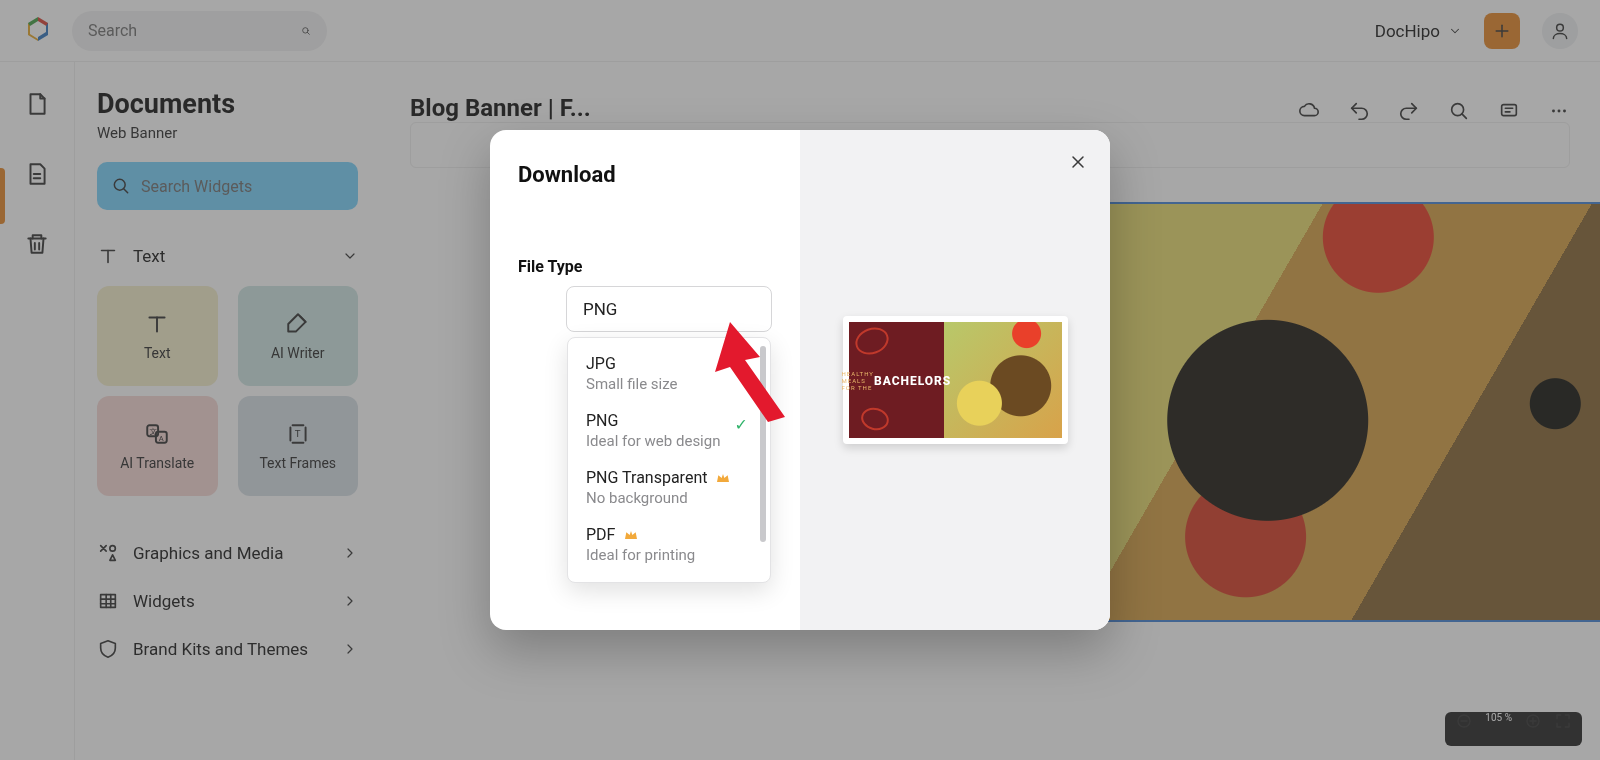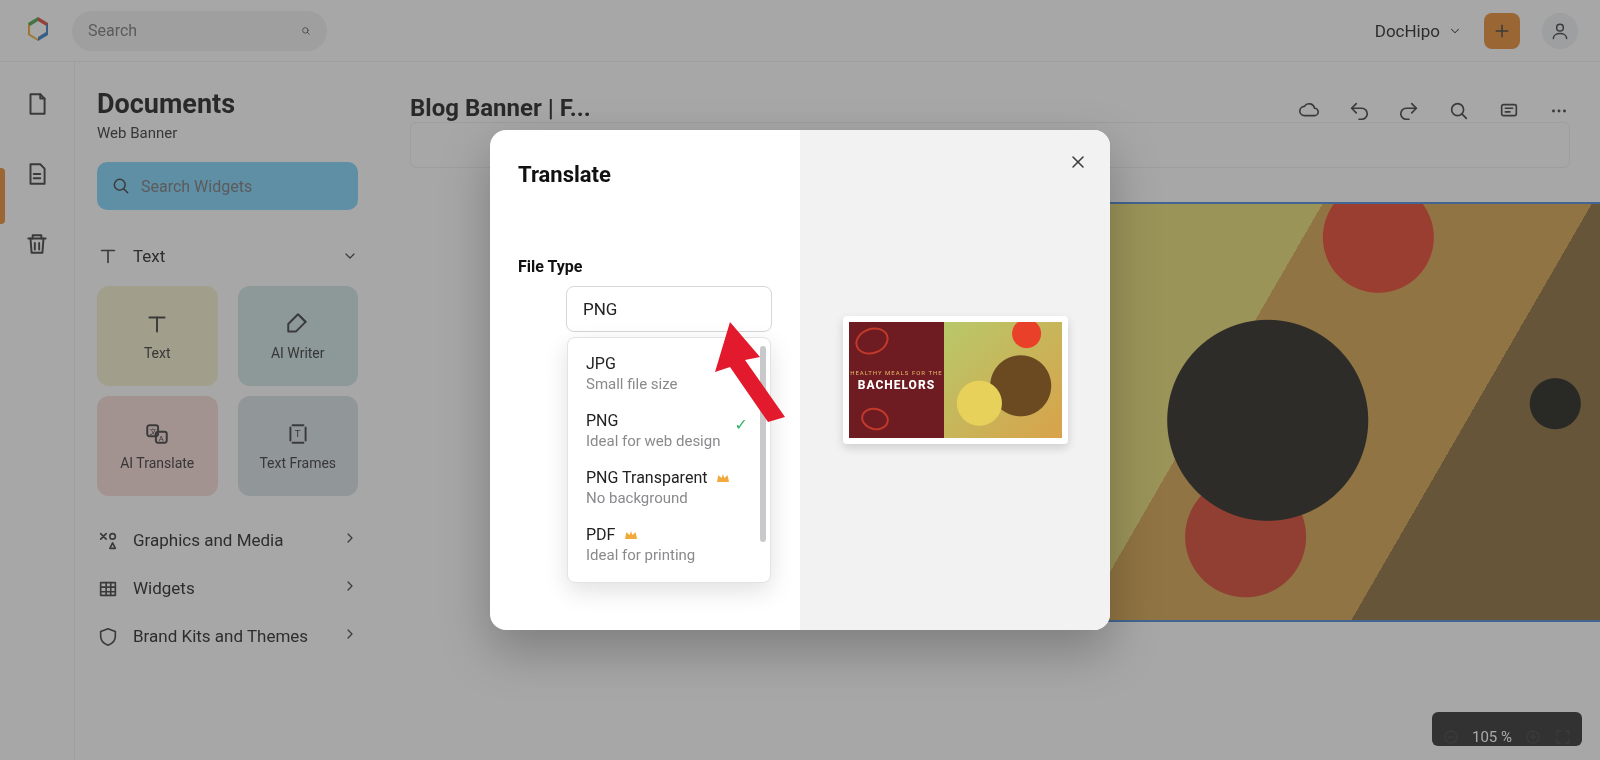--- a/index.html
+++ b/index.html
@@ -34,21 +34,21 @@
   .widget-search input { flex:1; border:none; background:transparent; font-size:16px; outline:none; color:#666; }
   .accordion { margin-top:22px; }
   .acc-row { height:48px; display:flex; align-items:center; gap:14px; font-size:17px; color:#222; }
   .acc-row .chev { margin-left:auto; }
   .cards { display:flex; gap:20px; margin-top:6px; margin-bottom:10px; }
   .card { flex:1; height:100px; border-radius:12px; display:flex; flex-direction:column; align-items:center; justify-content:center; gap:8px; font-size:14px; color:#333; }
   .card.beige  { background:#f4eecd; }
   .card.teal   { background:#cfe6e3; }
   .card.pink   { background:#f6d9d6; }
   .card.slate  { background:#d8e0e6; }
-  .section-row { height:46px; display:flex; gap:14px; font-size:17px; color:#222; margin-top:2px; }
+  .section-row { height:46px; display:flex; align-items:center; gap:14px; font-size:17px; color:#222; margin-top:2px; }
   .section-row .chev { margin-left:auto; }
   .collapse-tab { position:absolute; right:-14px; top:330px; width:14px; height:56px; background:#e9e9ea; border-radius:0 6px 6px 0; display:flex; align-items:center; justify-content:center; font-size:12px; color:#666; }
 
   
   .canvas-wrap { flex:1; position:relative; background:#fff; }
   .canvas-header { height:60px; display:flex; align-items:flex-end; padding:0 30px; gap:8px; }
   .doc-title { font-size:24px; font-weight:700; color:#1b1b1b; }
   .header-actions { margin-left:auto; display:flex; align-items:center; gap:28px; }
   .header-actions .ico { width:22px; height:22px; }
 
@@ -57,21 +57,21 @@
     background:
       radial-gradient(circle at 72% 8%,  #e9402a 0 55px, transparent 56px),
       radial-gradient(circle at 62% 52%, #232018 0 100px, transparent 101px),
       radial-gradient(circle at 88% 48%, #1a1a14 0 25px, transparent 26px),
       radial-gradient(circle at 60% 80%, #d8432c 0 60px, transparent 61px),
       radial-gradient(circle at 30% 70%, #e8d15a 0 90px, transparent 91px),
       radial-gradient(circle at 10% 20%, #f0efe9 0 80px, transparent 81px),
       linear-gradient(120deg,#b8c86a 0 35%, #e9dd72 35% 55%, #d8a24a 55% 75%, #8a6a3a 75% 100%);
   }
 
-  .zoombar { position:absolute; right:18px; bottom:14px; height:34px; background:#2b2b2b; border-radius:6px; display:flex; align-items:flex-end; gap:12px; padding:0 10px; color:#fff; font-size:15px; }
+  .zoombar { position:absolute; right:18px; bottom:14px; height:34px; background:#2b2b2b; border-radius:6px; display:flex; align-items:flex-start; gap:12px; padding:0 10px; color:#fff; font-size:10px; }
   .zoombar .zico { width:18px; height:18px; }
 
   
   .dim { position:absolute; inset:0; background:rgba(60,60,60,0.45); }
 
   
   .modal { position:absolute; left:490px; top:130px; width:620px; height:500px; background:#fff; border-radius:16px; box-shadow:0 20px 50px rgba(0,0,0,0.25); display:flex; overflow:hidden; }
   .modal-left  { width:310px; padding:32px 28px; position:relative; }
   .modal-right { flex:1; background:#f2f2f3; display:flex; align-items:center; justify-content:center; position:relative; }
   .modal h2 { font-size:22px; font-weight:700; color:#111; }
@@ -81,21 +81,21 @@
   .dropdown { position:absolute; left:0; right:0; top:50px; background:#fff; border:1px solid #e3e3e5; border-radius:8px; box-shadow:0 8px 24px rgba(0,0,0,0.12); padding:8px 0; }
   .dropdown::after { content:""; position:absolute; right:4px; top:8px; bottom:40px; width:6px; background:#c9c9cc; border-radius:3px; }
   .opt { padding:8px 8px 10px 18px; position:relative; }
   .opt .t1 { font-size:16px; color:#222; display:flex; align-items:center; gap:8px; }
   .opt .t2 { font-size:15px; color:#8a8a8d; margin-top:2px; }
   .opt .check { position:absolute; right:22px; top:12px; color:#2fb36a; font-size:16px; }
   .crown { width:16px; height:16px; }
 
   .preview { width:225px; height:128px; background:#fff; border-radius:4px; box-shadow:0 4px 10px rgba(0,0,0,0.15); padding:6px; }
   .preview-inner { width:100%; height:100%; display:flex; }
-  .pv-left { width:45%; background:#6e1c22; position:relative; display:flex; flex-direction:column; align-items:center; justify-content:center; }
+  .pv-left { width:45%; background:#6e1c22; position:relative; display:flex; align-items:center; justify-content:center; }
   .pv-left .line1 { font-size:6px; letter-spacing:1px; color:#e9b86b; }
   .pv-left .line2 { font-size:12px; font-weight:800; letter-spacing:1px; color:#fff; margin-top:2px; }
   .pv-left::before, .pv-left::after { content:""; position:absolute; border:2px solid #c0392b; border-radius:50%; }
   .pv-left::before { width:30px; height:22px; left:6px; top:6px; transform:rotate(-20deg); }
   .pv-left::after  { width:24px; height:18px; left:12px; bottom:8px; transform:rotate(15deg); }
   .pv-right { flex:1;
     background:
       radial-gradient(circle at 70% 10%, #e9402a 0 14px, transparent 15px),
       radial-gradient(circle at 30% 70%, #e8d15a 0 22px, transparent 23px),
       radial-gradient(circle at 65% 55%, #6b4a22 0 30px, transparent 31px),
@@ -338,21 +338,21 @@
           <polyline points="20 15 20 20 15 20"></polyline>
         </svg>
     </div>
   </div>
 </div>
 
 <div class="dim"></div>
 
 <div class="modal">
   <div class="modal-left">
-    <h2>Translate</h2>
+    <h2>Download</h2>
     <div class="ft-label">File Type</div>
     <div class="select">
       <span>PNG</span>
 
       <div class="dropdown">
         <div class="opt">
           <div class="t1">
               <span>JPG</span>
             </div>
           <div class="t2">Small file size</div>

